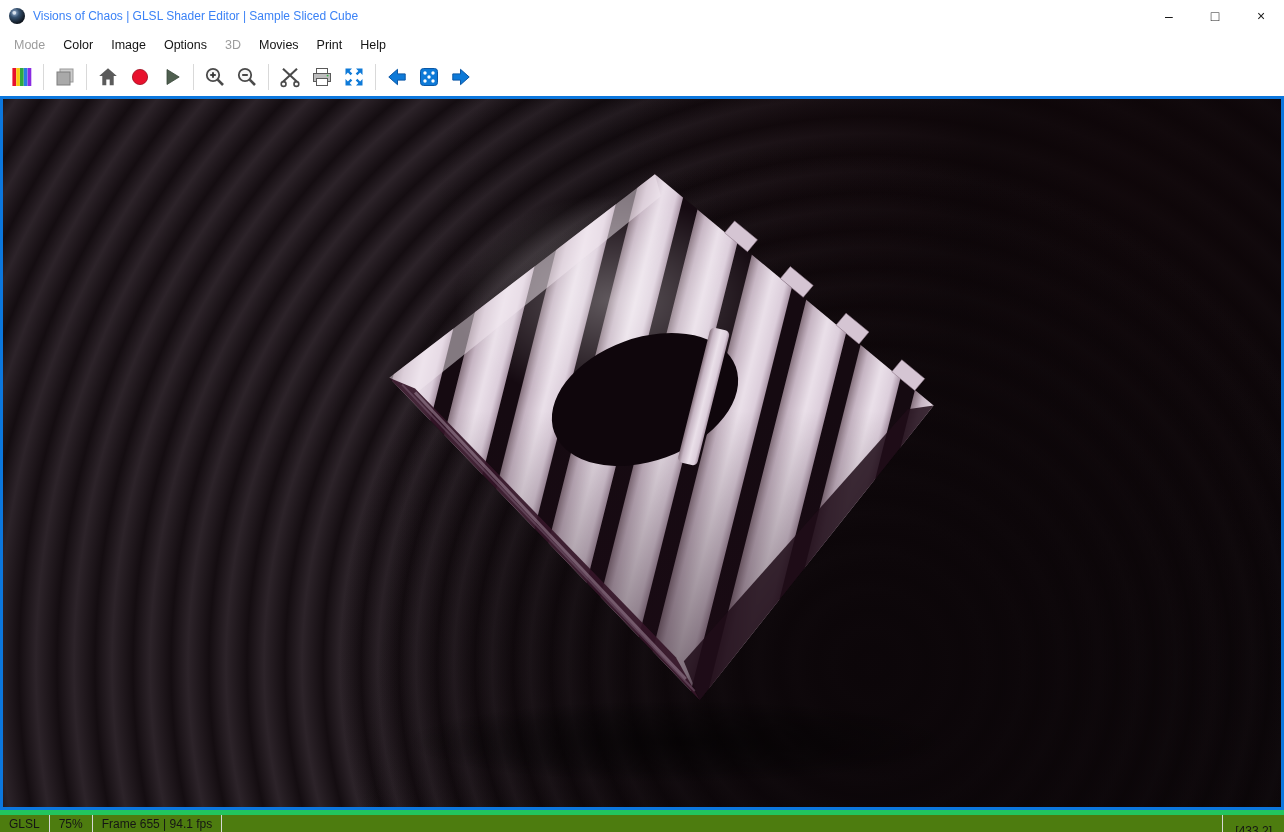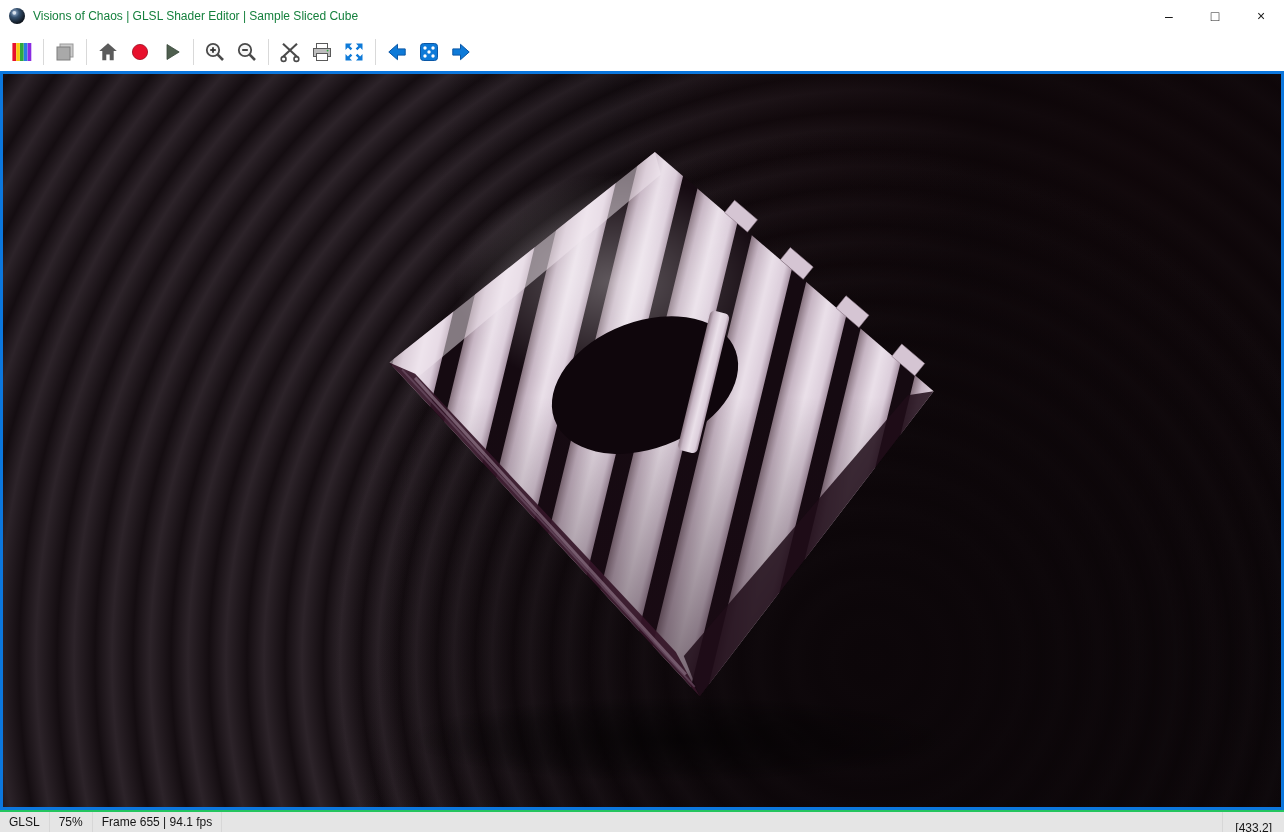--- a/index.html
+++ b/index.html
@@ -3,21 +3,21 @@
 <meta charset="utf-8">
 <style>
   *{margin:0;padding:0;box-sizing:border-box}
   html,body{width:1284px;height:832px;overflow:hidden;background:#fff;
     font-family:"Liberation Sans",sans-serif;-webkit-font-smoothing:antialiased}
   .window{width:1284px;height:832px;display:flex;flex-direction:column;background:#fff}
 
   
   .titlebar{height:32px;flex:0 0 auto;display:flex;align-items:center;background:#fff;padding-left:8px}
   .app-icon{width:18px;height:18px;margin-right:7px;flex:0 0 auto}
-  .title{font-size:12px;color:#15803d;white-space:nowrap}
+  .title{font-size:12px;color:#3b82f6;white-space:nowrap}
   .win-controls{margin-left:auto;display:flex;height:100%}
   .win-btn{width:46px;height:100%;border:none;background:transparent;font-size:14px;color:#1a1a1a;
     display:flex;align-items:center;justify-content:center;font-family:inherit;cursor:default}
 
   
   .menubar{height:25px;flex:0 0 auto;display:flex;align-items:center;background:#fff;padding-left:5px}
   .menu-item{font-size:12.5px;color:#141414;padding:3px 9px;cursor:default}
   .menu-item.disabled{color:#9c9c9c}
 
   
@@ -31,21 +31,21 @@
   .viewport{flex:1 1 auto;position:relative;overflow:hidden;border:3px solid #0c77dd;
     background:
       radial-gradient(circle at 68% 80%, rgba(12,6,9,0.94) 0%, rgba(12,6,9,0.55) 26%, rgba(12,6,9,0) 52%),
       linear-gradient(97deg, rgba(10,5,7,0) 32%, rgba(8,4,6,0.78) 72%),
       radial-gradient(circle at 88% 12%, rgba(58,18,24,0.5) 0%, rgba(58,18,24,0) 40%),
       repeating-radial-gradient(circle at 68% 80%, #2c2329 0px, #140d11 17px, #2c2329 38px);
   }
   .scene{position:absolute;inset:0;width:100%;height:100%}
 
   
-  .statusbar{height:22px;flex:0 0 auto;background:#e5e5e5;border-top:2px solid #22c55e;
+  .statusbar{height:22px;flex:0 0 auto;background:#4d7c0f;border-top:5px solid #22c55e;
     display:flex;align-items:stretch;font-size:12px;color:#151515}
   .sb-cell{display:flex;align-items:center;padding:0 9px;border-right:1px solid #d7d7d7;white-space:nowrap}
   .sb-spacer{flex:1}
   .sb-right{display:flex;align-items:center;padding:16px 12px;border-left:1px solid #d7d7d7;white-space:nowrap}
 </style>
 </head>
 <body>
 
 <div class="window">
 
@@ -64,20 +64,30 @@
       </svg>
     </span>
     <span class="title">Visions of Chaos | GLSL Shader Editor | Sample Sliced Cube</span>
     <div class="win-controls">
       <button class="win-btn">–</button>
       <button class="win-btn">□</button>
       <button class="win-btn close">×</button>
     </div>
   </header>
 
+  <nav class="menubar">
+    <span class="menu-item disabled">Mode</span>
+    <span class="menu-item">Color</span>
+    <span class="menu-item">Image</span>
+    <span class="menu-item">Options</span>
+    <span class="menu-item disabled">3D</span>
+    <span class="menu-item">Movies</span>
+    <span class="menu-item">Print</span>
+    <span class="menu-item">Help</span>
+  </nav>
 
   <div class="toolbar">
 
     <button class="tb">
       <svg viewBox="0 0 24 24" width="24" height="24">
         <rect x="2.4" y="3" width="3.7" height="18" fill="#e8112d"></rect>
         <rect x="6.2" y="3" width="3.7" height="18" fill="#f7c911"></rect>
         <rect x="10.0" y="3" width="3.7" height="18" fill="#31a83c"></rect>
         <rect x="13.8" y="3" width="3.7" height="18" fill="#2a7de1"></rect>
         <rect x="17.6" y="3" width="3.7" height="18" fill="#8a2be2"></rect>

